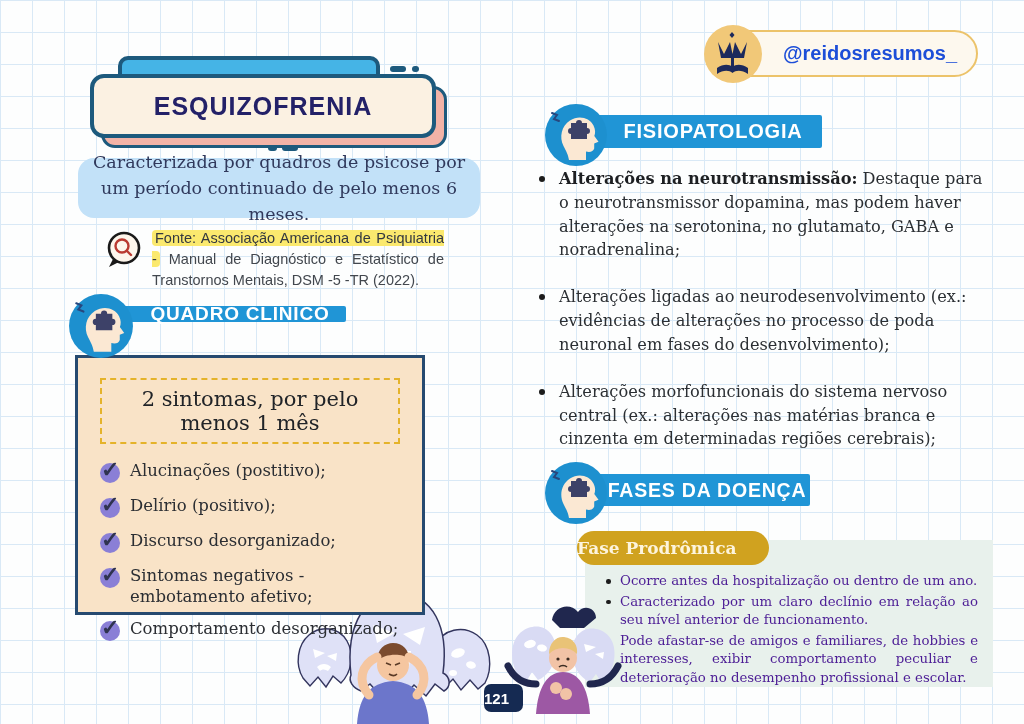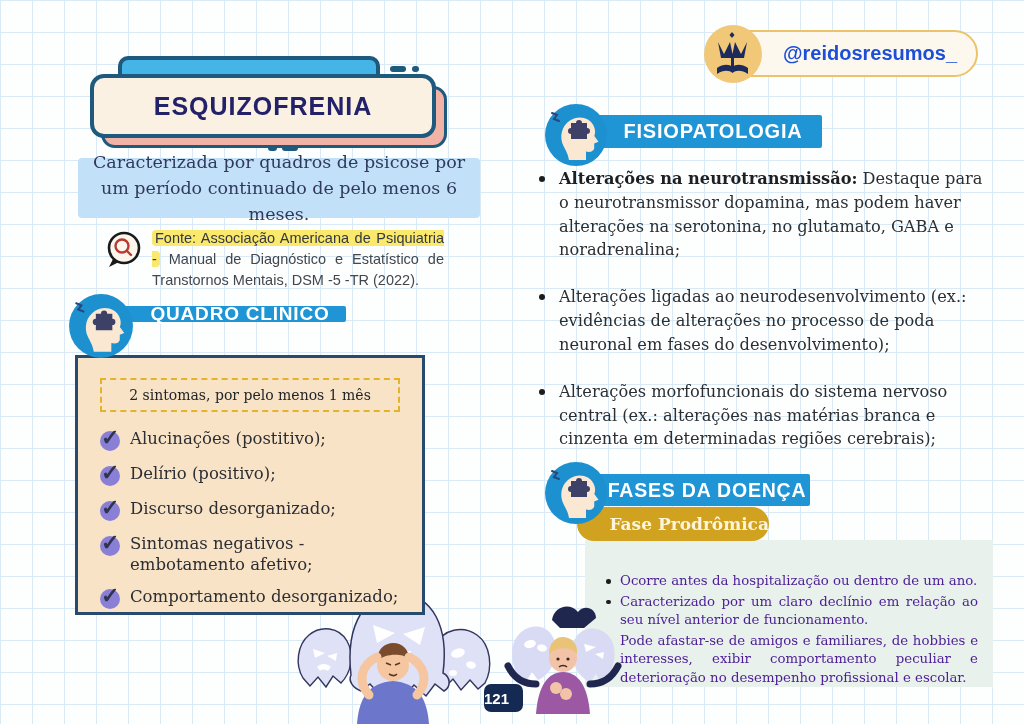--- a/index.html
+++ b/index.html
@@ -21,62 +21,62 @@
   .title-shadow { left:101px; top:86px; width:346px; height:62px;
     background:#f2b3a7; border:3px solid #1d5a7d; border-radius:14px; z-index:2; }
   .title-card { left:90px; top:74px; width:346px; height:64px;
     background:#fbf1e2; border:4px solid #1d5a7d; border-radius:14px; z-index:3;
     display:flex; align-items:center; justify-content:center; }
   .title-card span { font-size:25px; font-weight:bold; letter-spacing:1px; color:#232168; }
   .deco-dash { background:#1d5a7d; border-radius:3px; z-index:4; }
 
   
   .intro-box { left:78px; top:158px; width:402px; height:60px;
-    background:#c2e1f8; border-radius:4px; z-index:1;
+    background:#c2e1f8; border-radius:16px; z-index:1;
     display:flex; align-items:center; justify-content:center; text-align:center;
     font-family:"DejaVu Serif", serif; font-size:17.5px; line-height:1.5; color:#30395c; padding:16px 14px; }
 
   
   .source-wrap { left:104px; top:228px; width:340px; z-index:1; }
   .source-icon { position:absolute; left:0; top:2px; width:40px; height:40px; }
   .source-text { margin-left:48px; font-size:14.5px; line-height:1.45; color:#42474e; text-align:justify; }
   .source-hl { background:#fbe96e; border-radius:4px; padding:0 3px; color:#33383f; }
 
   
   .hdr-banner { background:#2095d6; z-index:5; display:flex; align-items:center; justify-content:center; border-radius:2px; }
   .hdr-banner span { color:#ffffff; font-weight:bold; letter-spacing:0.8px; }
   .hdr-circle { z-index:6; }
 
   
   .qc-box { left:75px; top:355px; width:350px; height:260px;
     background:#f9e3c7; border:3px solid #264a70; z-index:2; padding:20px 22px 0 22px; }
   .qc-dashed { width:300px; margin:0 auto 16px auto; border:2px dashed #e5b32a;
     padding:7px 4px; text-align:center;
-    font-family:"DejaVu Serif", serif; font-size:14px; color:#212428; }
+    font-family:"DejaVu Serif", serif; font-size:21px; color:#212428; }
   .qc-list { list-style:none; }
   .qc-list li { display:flex; align-items:flex-start; margin-bottom:11px;
     font-family:"DejaVu Serif", serif; font-size:16.5px; line-height:1.28; color:#2b2e33; }
   .check-wrap { flex:0 0 30px; position:relative; height:24px; margin-top:0; }
   .check-circle { position:absolute; left:0; top:3px; width:20px; height:20px; border-radius:50%; background:#8a7fd6; }
   .check-mark { position:absolute; left:1px; top:-4px; width:26px; height:26px;
     font-size:22px; font-weight:bold; color:#2f3350; line-height:26px; }
 
   
   .fisio-list { left:537px; top:167px; width:460px; z-index:1; }
   .fisio-list ul { list-style:none; }
   .fisio-list li { position:relative; padding-left:22px; margin-bottom:23px;
     font-family:"DejaVu Serif", serif; font-size:16.2px; line-height:1.47; color:#2b2f33; }
   .fisio-list li::before { content:""; position:absolute; left:2px; top:9px;
     width:6px; height:6px; border-radius:50%; background:#1c1c1c; }
   .fisio-list b { color:#1d1f22; }
 
   
   .fase-box { left:585px; top:540px; width:408px; height:147px; background:#e8f1ec; z-index:2; }
-  .fase-pill { left:577px; top:507px; width:192px; height:34px; background:#d0a21f;
-    border-radius:18px; z-index:4; display:flex; align-items:center; justify-content:flex-end; }
+  .fase-pill { left:577px; top:531px; width:192px; height:34px; background:#d0a21f;
+    border-radius:18px; z-index:4; display:flex; align-items:center; justify-content:flex-start; }
   .fase-pill span { font-family:"DejaVu Serif", serif; font-weight:bold; font-size:17px; color:#fdf4dd; }
   .fase-list { position:absolute; left:18px; top:32px; width:375px; list-style:none; }
   .fase-list li { position:relative; padding-left:17px; margin-bottom:2px;
     font-family:"DejaVu Serif", serif; font-size:13.3px; line-height:1.4; color:#4c1d95; text-align:justify; }
   .fase-list li::before { content:""; position:absolute; left:3px; top:7px;
     width:4.5px; height:4.5px; border-radius:50%; background:#1c1c1c; }
 
   
   .brand-pill { left:714px; top:30px; width:264px; height:47px; background:#fdf8ee;
     border:2.5px solid #ecc36a; border-radius:26px; z-index:1;

